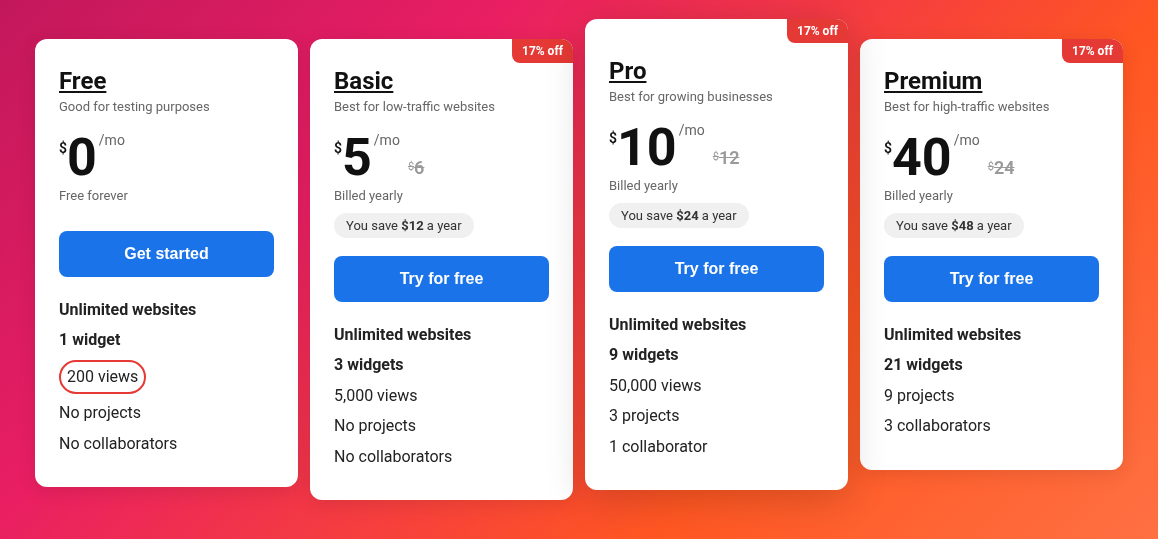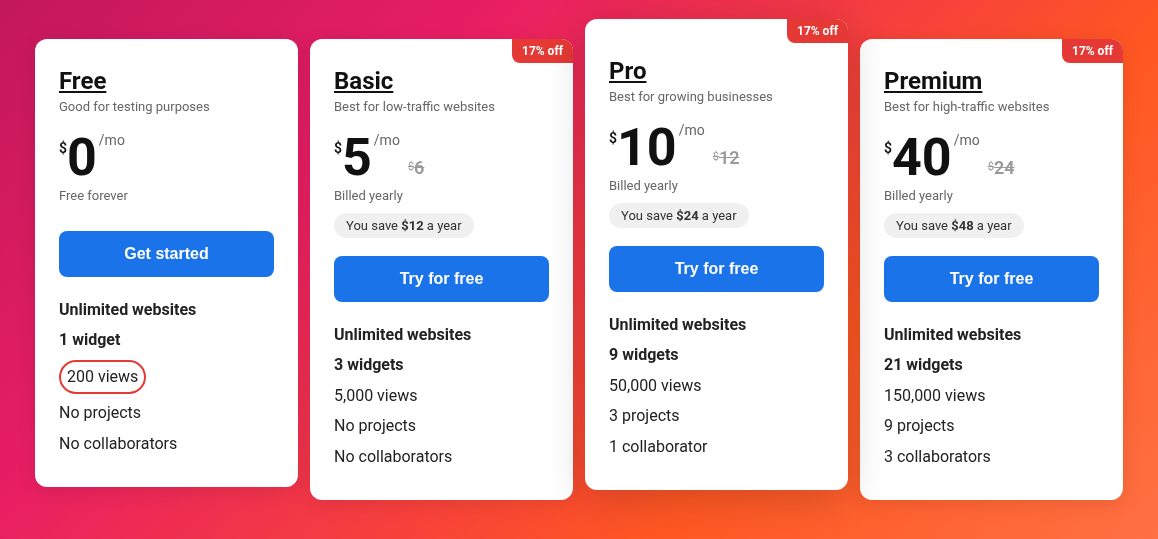--- a/index.html
+++ b/index.html
@@ -217,17 +217,16 @@
     <span class="price-number">40</span>
     <span class="price-period">/mo</span>
   </div>
         <div class="price-original">
       <span class="orig-currency">$</span>
       <span class="orig-number">24</span>
     </div>
       </div><div class="billing-note">Billed yearly</div><div class="savings-badge">You save <strong>$48</strong> a year</div><button class="cta-button blue">Try for free</button><ul class="features-list">
         <li class="bold">Unlimited websites</li>
         <li class="bold">21 widgets</li>
-        <li class="">150,000 views</li>
         <li class="">9 projects</li>
         <li class="">3 collaborators</li>
       </ul></div>
   </div>
 
 </body></html>

